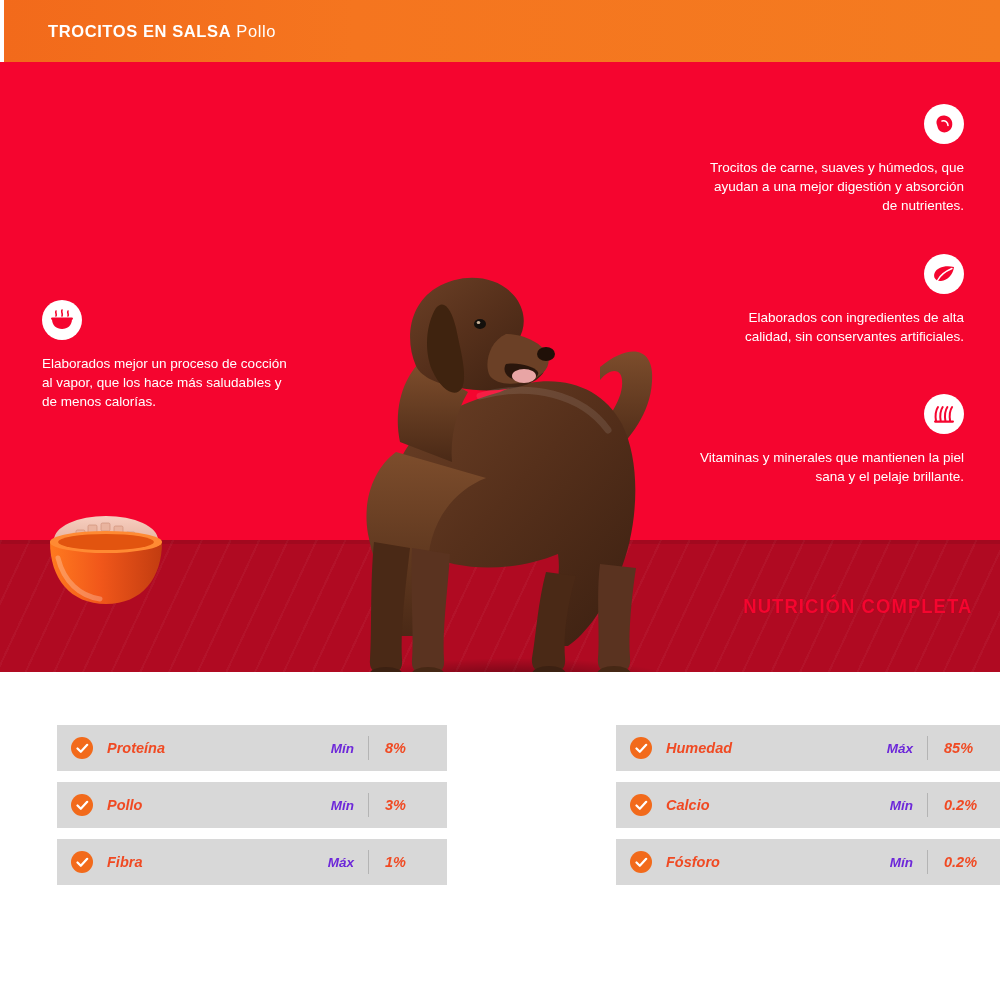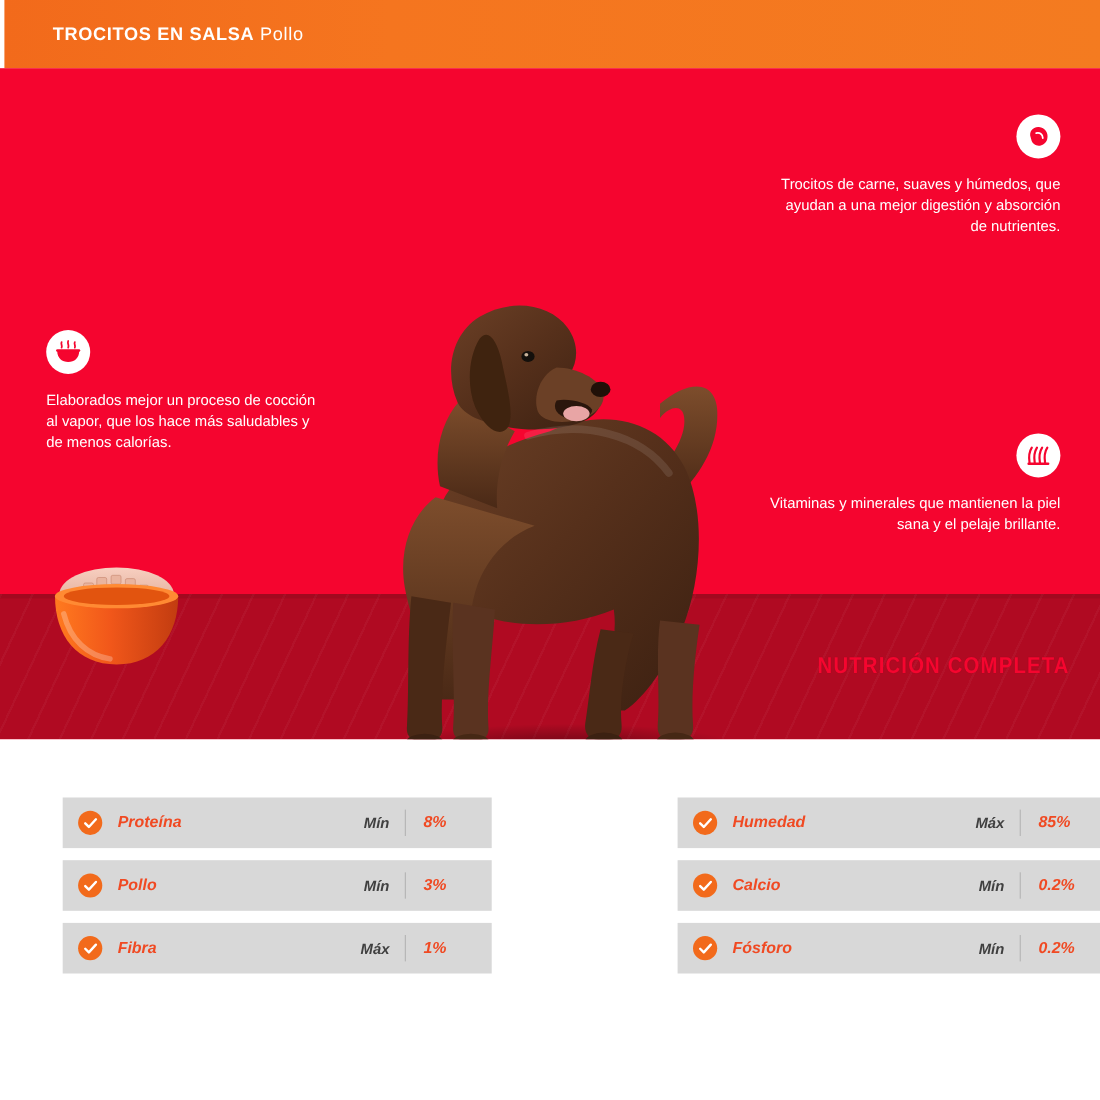--- a/index.html
+++ b/index.html
@@ -119,21 +119,21 @@
   .check svg { display:block; }
   .nutri-name {
     margin-left: 14px;
     color: #f04a23;
     font-size: 14.5px;
     font-weight: bold;
     font-style: italic;
     flex: 1;
   }
   .nutri-qual {
-    color: #404040;
+    color: #6d28d9;
     font-size: 13.5px;
     font-weight: bold;
     font-style: italic;
     margin-right: 14px;
   }
   .divider {
     width: 1px; height: 24px; background: #b4b4b4; margin-right: 16px;
   }
   .nutri-val {
     color: #f04a23;
@@ -276,20 +276,29 @@
     <div class="feature right-feature f3">
       <div class="bubble">
         <svg class="icon-svg" width="22" height="22" viewBox="0 0 22 22">
           <path d="M4 12 C 2 7, 6 2, 11.5 2.5 C 17 3, 20.5 8, 19 13.5 C 17.5 19, 11 21, 7 18 C 4.6 16.2, 4.8 14, 4 12 Z" fill="#f5052f"></path>
           <path d="M9 8 C 12 7, 15 9, 15 12.5" stroke="#ffffff" stroke-width="1.6" fill="none" stroke-linecap="round"></path>
         </svg>
       </div>
       <div class="txt">Trocitos de carne, suaves y húmedos, que ayudan a una mejor digestión y absorción de nutrientes.</div>
     </div>
 
+    <div class="feature right-feature f4">
+      <div class="bubble">
+        <svg class="icon-svg" width="24" height="20" viewBox="0 0 24 20">
+          <path d="M22 3 C 14 1, 5 3, 2.6 9 C 0.8 13.5, 4 17.5, 9 17 C 16 16.3, 21 10.5, 22 3 Z" fill="#f5052f"></path>
+          <path d="M20 4.5 C 14 7, 8 11.5, 5.5 16.5" stroke="#ffffff" stroke-width="1.4" fill="none" stroke-linecap="round"></path>
+        </svg>
+      </div>
+      <div class="txt">Elaborados con ingredientes de alta calidad, sin conservantes artificiales.</div>
+    </div>
 
     <div class="feature right-feature f5">
       <div class="bubble">
         <svg class="icon-svg" width="24" height="20" viewBox="0 0 24 20">
           <g stroke="#f5052f" stroke-width="2" fill="none" stroke-linecap="round">
             <path d="M4 17 C 3 11, 4 6, 6 3"></path>
             <path d="M8.7 17 C 7.7 11, 8.7 6, 10.7 3"></path>
             <path d="M13.4 17 C 12.4 11, 13.4 6, 15.4 3"></path>
             <path d="M18.1 17 C 17.1 11, 18.1 6, 20.1 3"></path>
           </g>

